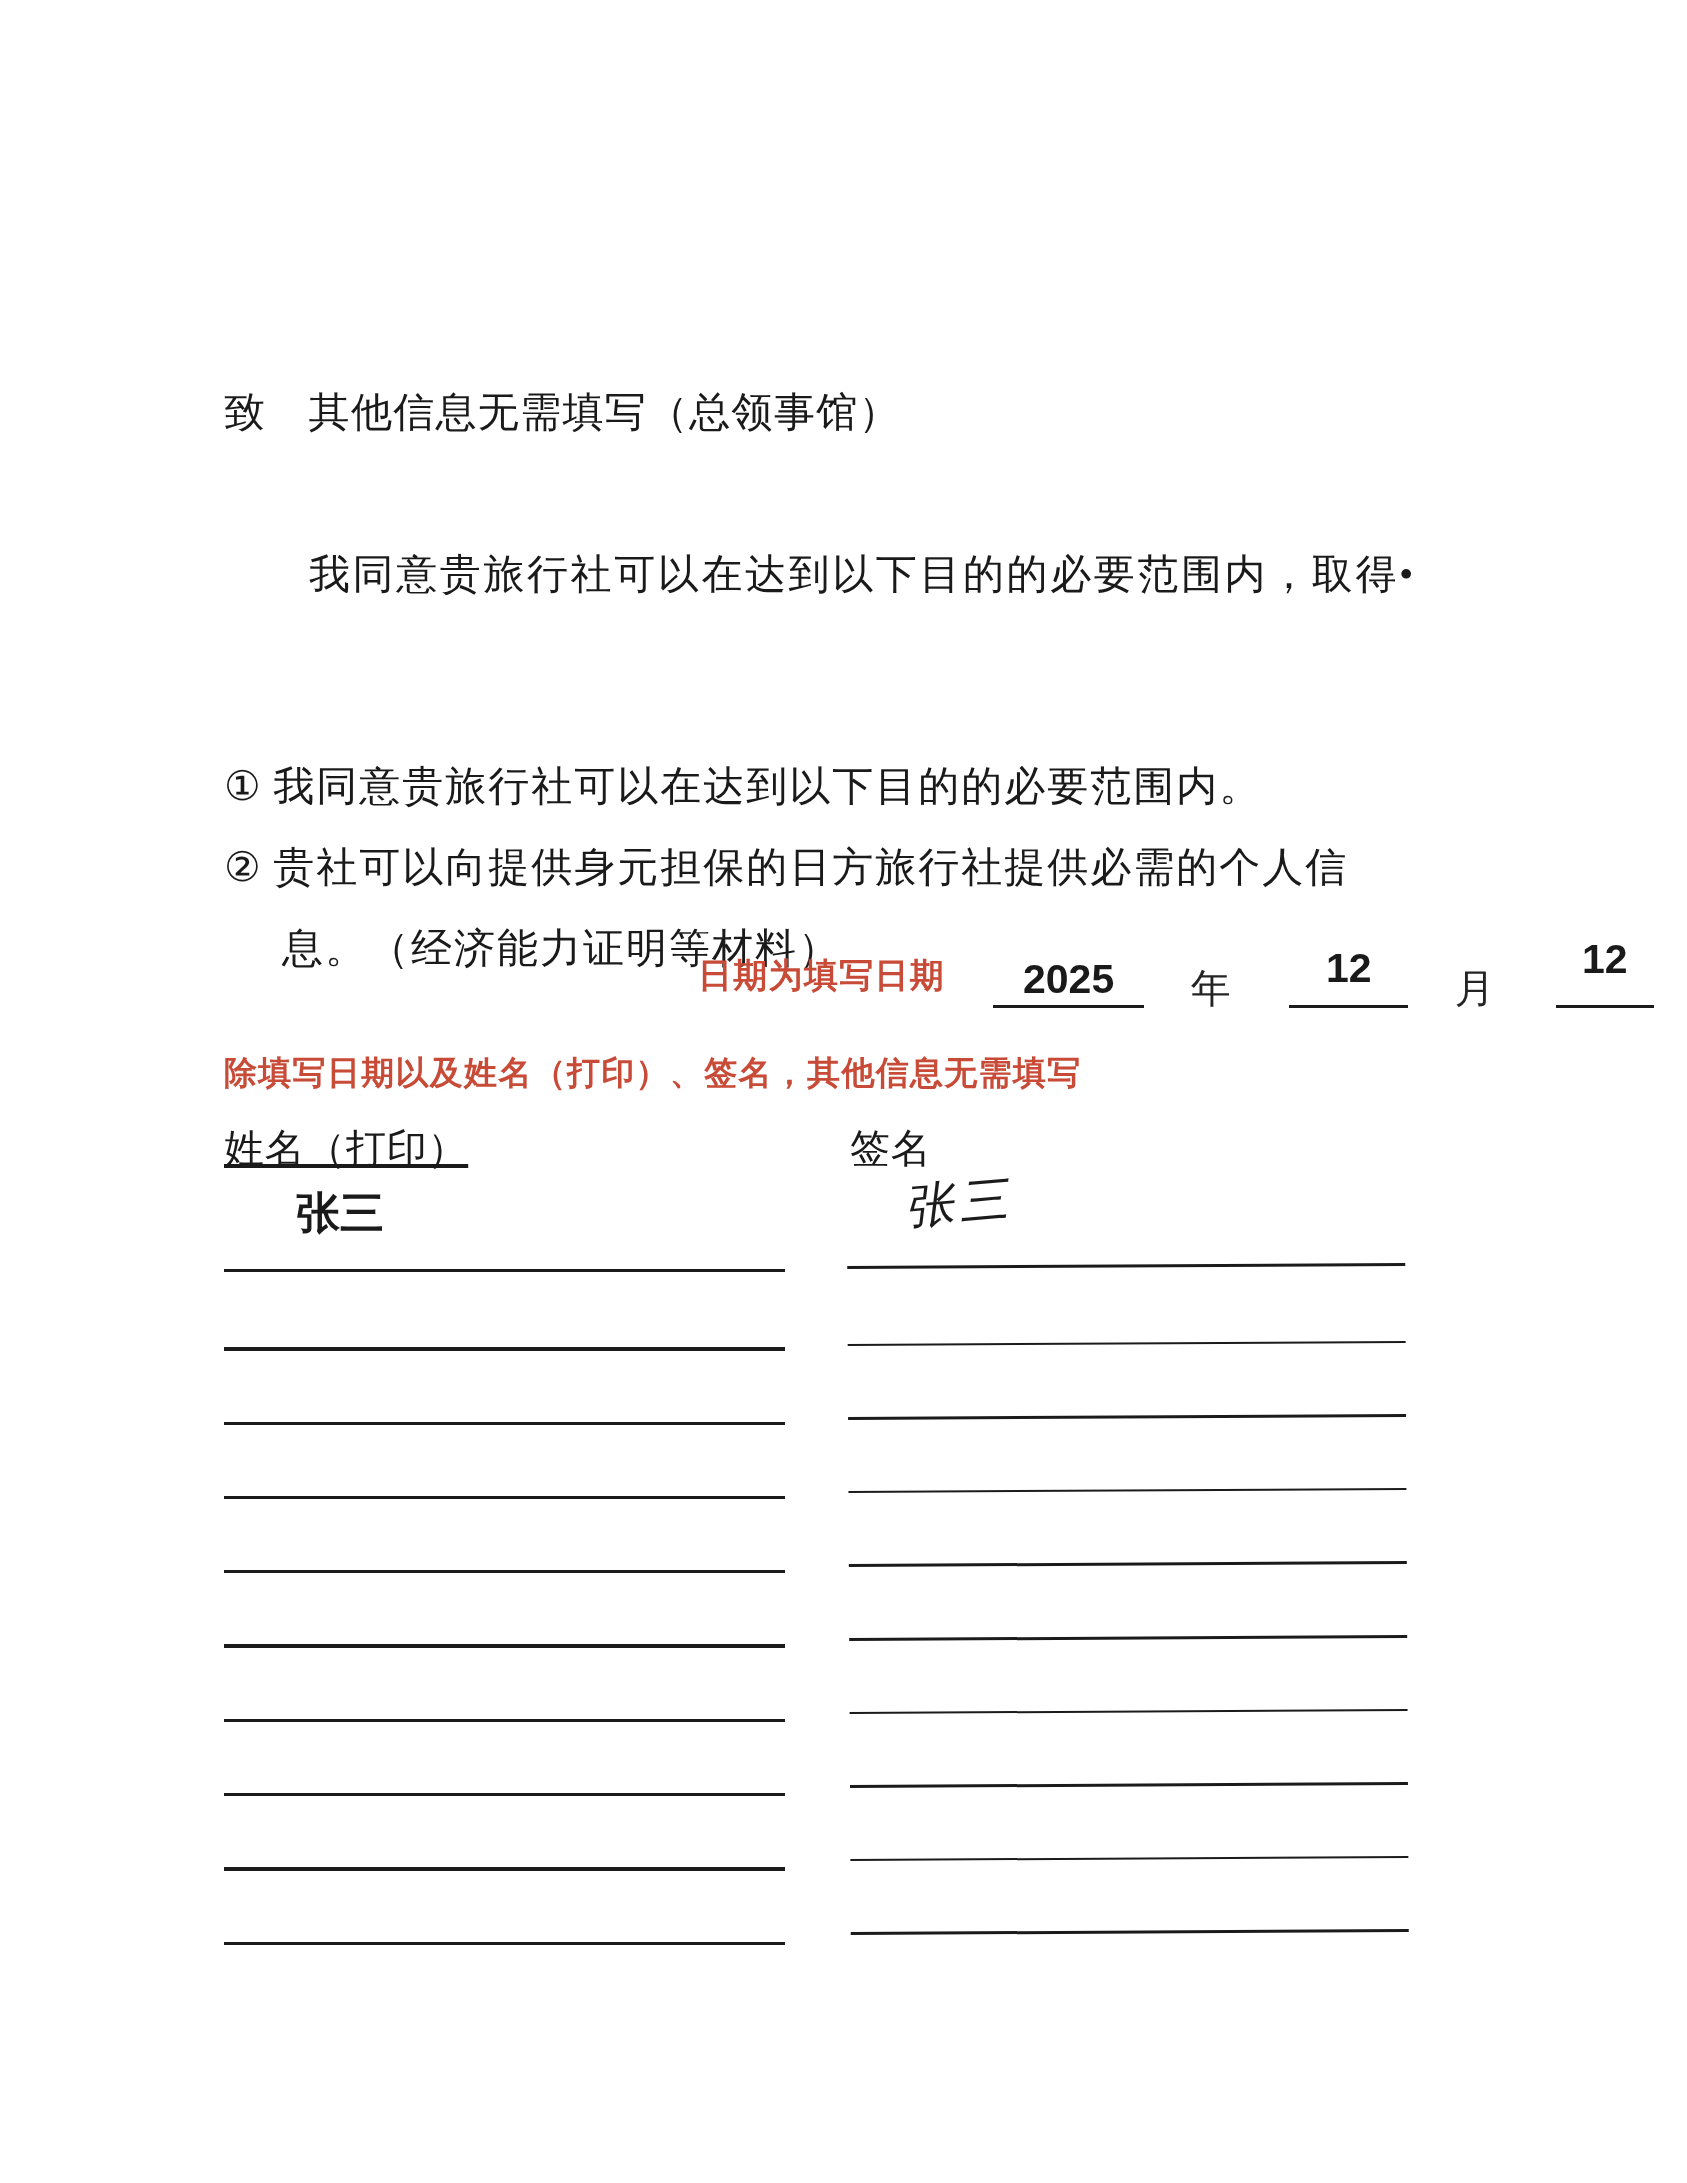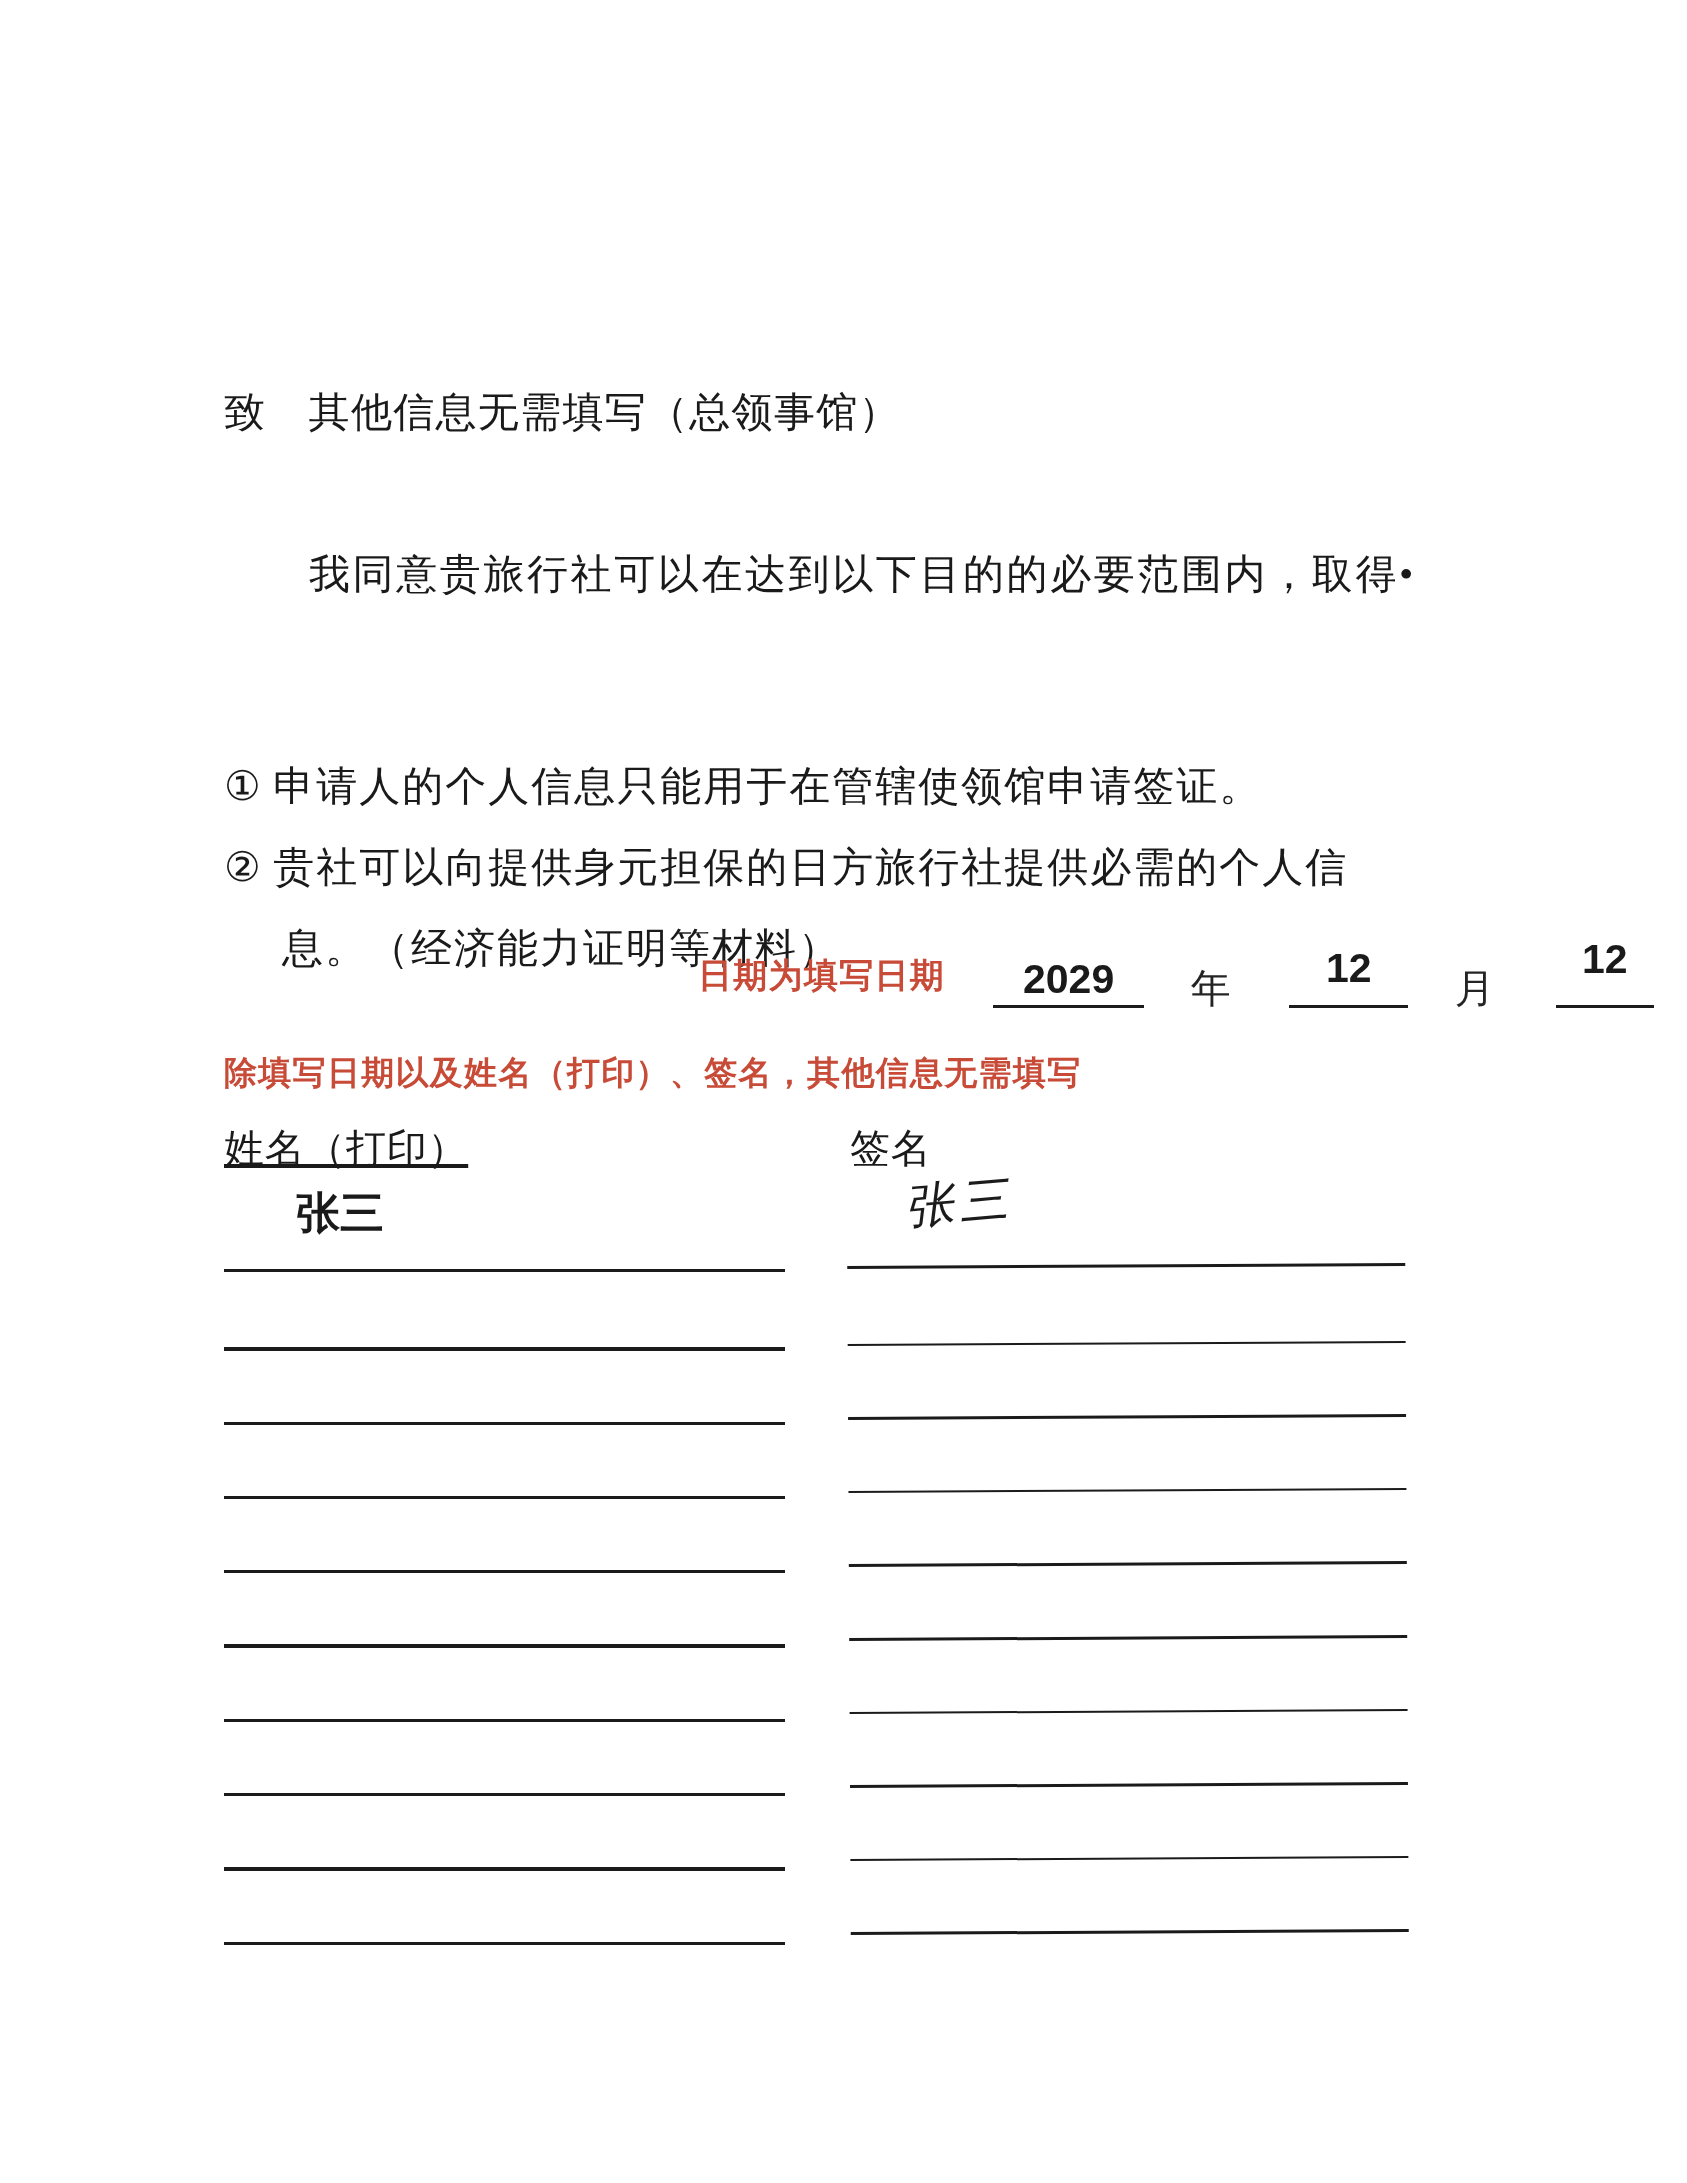--- a/index.html
+++ b/index.html
@@ -100,31 +100,31 @@
 
 
   <div class="recipient">致　其他信息无需填写（总领事馆）</div>
 
   <div class="para">
     <div class="pline indent">我同意贵旅行社可以在达到以下目的的必要范围内，取得•</div>
   </div>
 
   <div class="items">
     <div class="item-line">
-      <span class="marker">①</span><span>申请人的个人信息只能用于在管辖使领馆申请签证。</span>
+      <span class="marker">①</span><span>我同意贵旅行社可以在达到以下目的的必要范围内。</span>
     </div>
     <div class="item-line">
       <span class="marker">②</span><span>贵社可以向提供身元担保的日方旅行社提供必需的个人信</span>
     </div>
     <div class="item-line item-cont">息。（经济能力证明等材料）</div>
   </div>
 
   <div class="date-row">
     <span class="red date-note">日期为填写日期</span>
-    <span class="blank b-year"><span class="val">2029</span></span>
+    <span class="blank b-year"><span class="val">2025</span></span>
     <span class="dlabel">年</span>
     <span class="blank b-month"><span class="val">12</span></span>
     <span class="dlabel">月</span>
     <span class="blank b-day"><span class="val">12</span></span>
     <span class="dlabel">日</span>
   </div>
 
   <div class="red fill-note">除填写日期以及姓名（打印）、签名，其他信息无需填写</div>
 
   <div class="field-label name-label">姓名（打印）</div>

